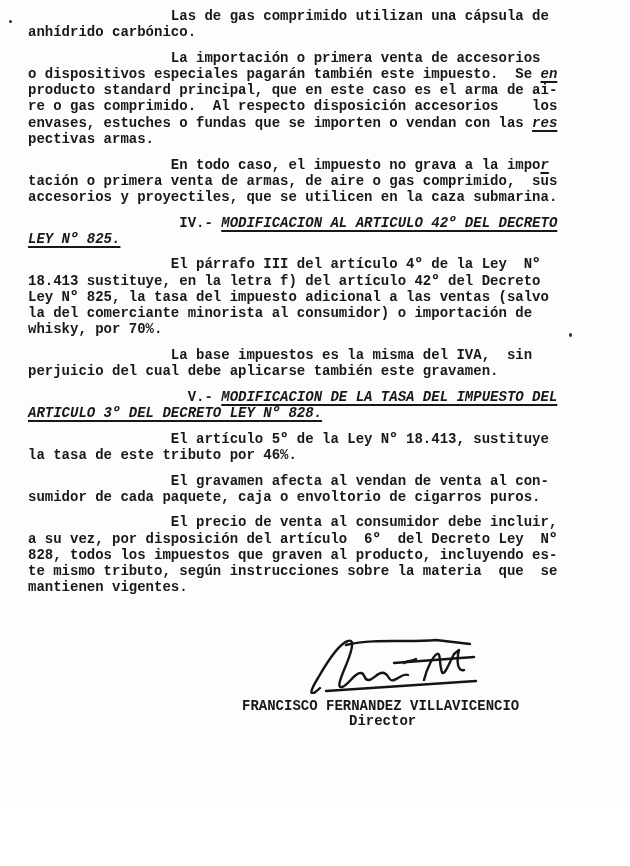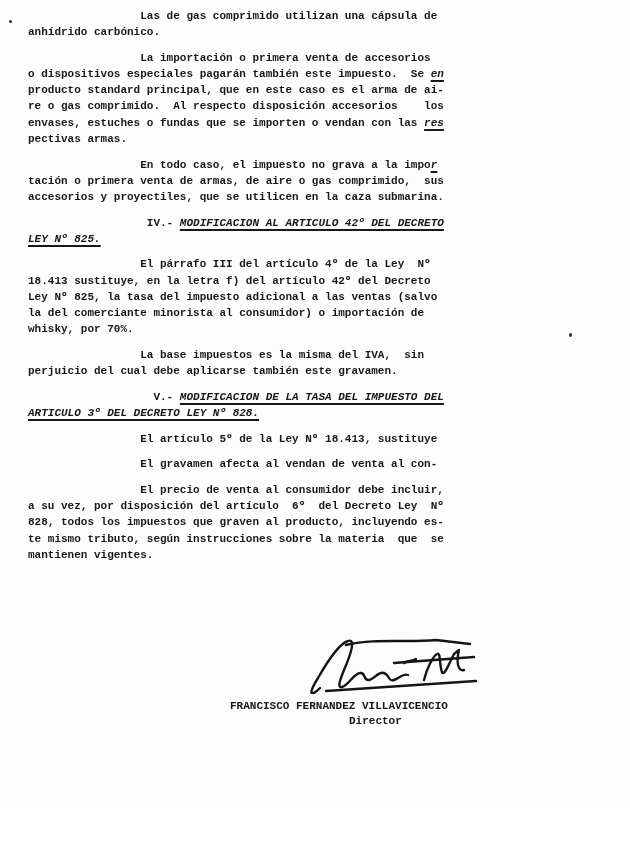--- a/index.html
+++ b/index.html
@@ -4,36 +4,36 @@
 <style>
   html,body{margin:0;padding:0;background:#ffffff;}
   .page{
     position:relative;
     width:630px;
     height:808px;
     background:#fdfdfd;
     overflow:hidden;
     font-family:"Liberation Mono", monospace;
     font-weight:bold;
-    font-size:11px;
+    font-size:14px;
     color:#181818;
   }
   .text-flow{
     position:absolute;
     left:28px;
     top:8px;
     width:592px;
   }
   .para{margin:0 0 9.5px 0;}
   .tline{white-space:pre;height:16.2px;line-height:16.2px;}
   .tline span.u{text-decoration:underline;text-decoration-thickness:1.6px;text-underline-offset:2.5px;font-style:italic;}
   .tline span.o{text-decoration:overline;text-decoration-thickness:1.6px;}
   .signature-block{position:absolute;left:0;top:636px;width:630px;height:100px;}
   .signature-svg{position:absolute;left:306px;top:0;}
-  .sig-name{position:absolute;left:230px;top:62px;white-space:pre;line-height:16px;}
+  .sig-name{position:absolute;left:242px;top:62px;white-space:pre;line-height:16px;}
   .sig-title{position:absolute;left:349px;top:77px;white-space:pre;line-height:16px;}
   .distribution{position:absolute;left:28px;top:809px;}
   .distribution .dline{white-space:pre;height:18.4px;line-height:18.4px;}
   .distribution .dhead{text-decoration:underline;text-decoration-thickness:1.6px;text-underline-offset:2.5px;}
   .artifact-dot{position:absolute;background:#2a2a2a;border-radius:50%;}
 </style>
 </head>
 <body>
 
 <div class="page">
@@ -73,23 +73,25 @@
     <div class="para">
         <div class="tline"><span>                 La base impuestos es la misma del IVA,  sin</span></div>
         <div class="tline"><span>perjuicio del cual debe aplicarse también este gravamen.</span></div>
       </div>
     <div class="para">
         <div class="tline"><span>                   V.- </span><span class="u">MODIFICACION DE LA TASA DEL IMPUESTO DEL</span></div>
         <div class="tline"><span class="u">ARTICULO 3º DEL DECRETO LEY Nº 828.</span></div>
       </div>
     <div class="para">
         <div class="tline"><span>                 El artículo 5º de la Ley Nº 18.413, sustituye</span></div>
+        <div class="tline"><span>la tasa de este tributo por 46%.</span></div>
       </div>
     <div class="para">
         <div class="tline"><span>                 El gravamen afecta al vendan de venta al con-</span></div>
+        <div class="tline"><span>sumidor de cada paquete, caja o envoltorio de cigarros puros.</span></div>
       </div>
     <div class="para">
         <div class="tline"><span>                 El precio de venta al consumidor debe incluir,</span></div>
         <div class="tline"><span>a su vez, por disposición del artículo  6º  del Decreto Ley  Nº</span></div>
         <div class="tline"><span>828, todos los impuestos que graven al producto, incluyendo es-</span></div>
         <div class="tline"><span>te mismo tributo, según instrucciones sobre la materia  que  se</span></div>
         <div class="tline"><span>mantienen vigentes.</span></div>
       </div>
   </div>
 

